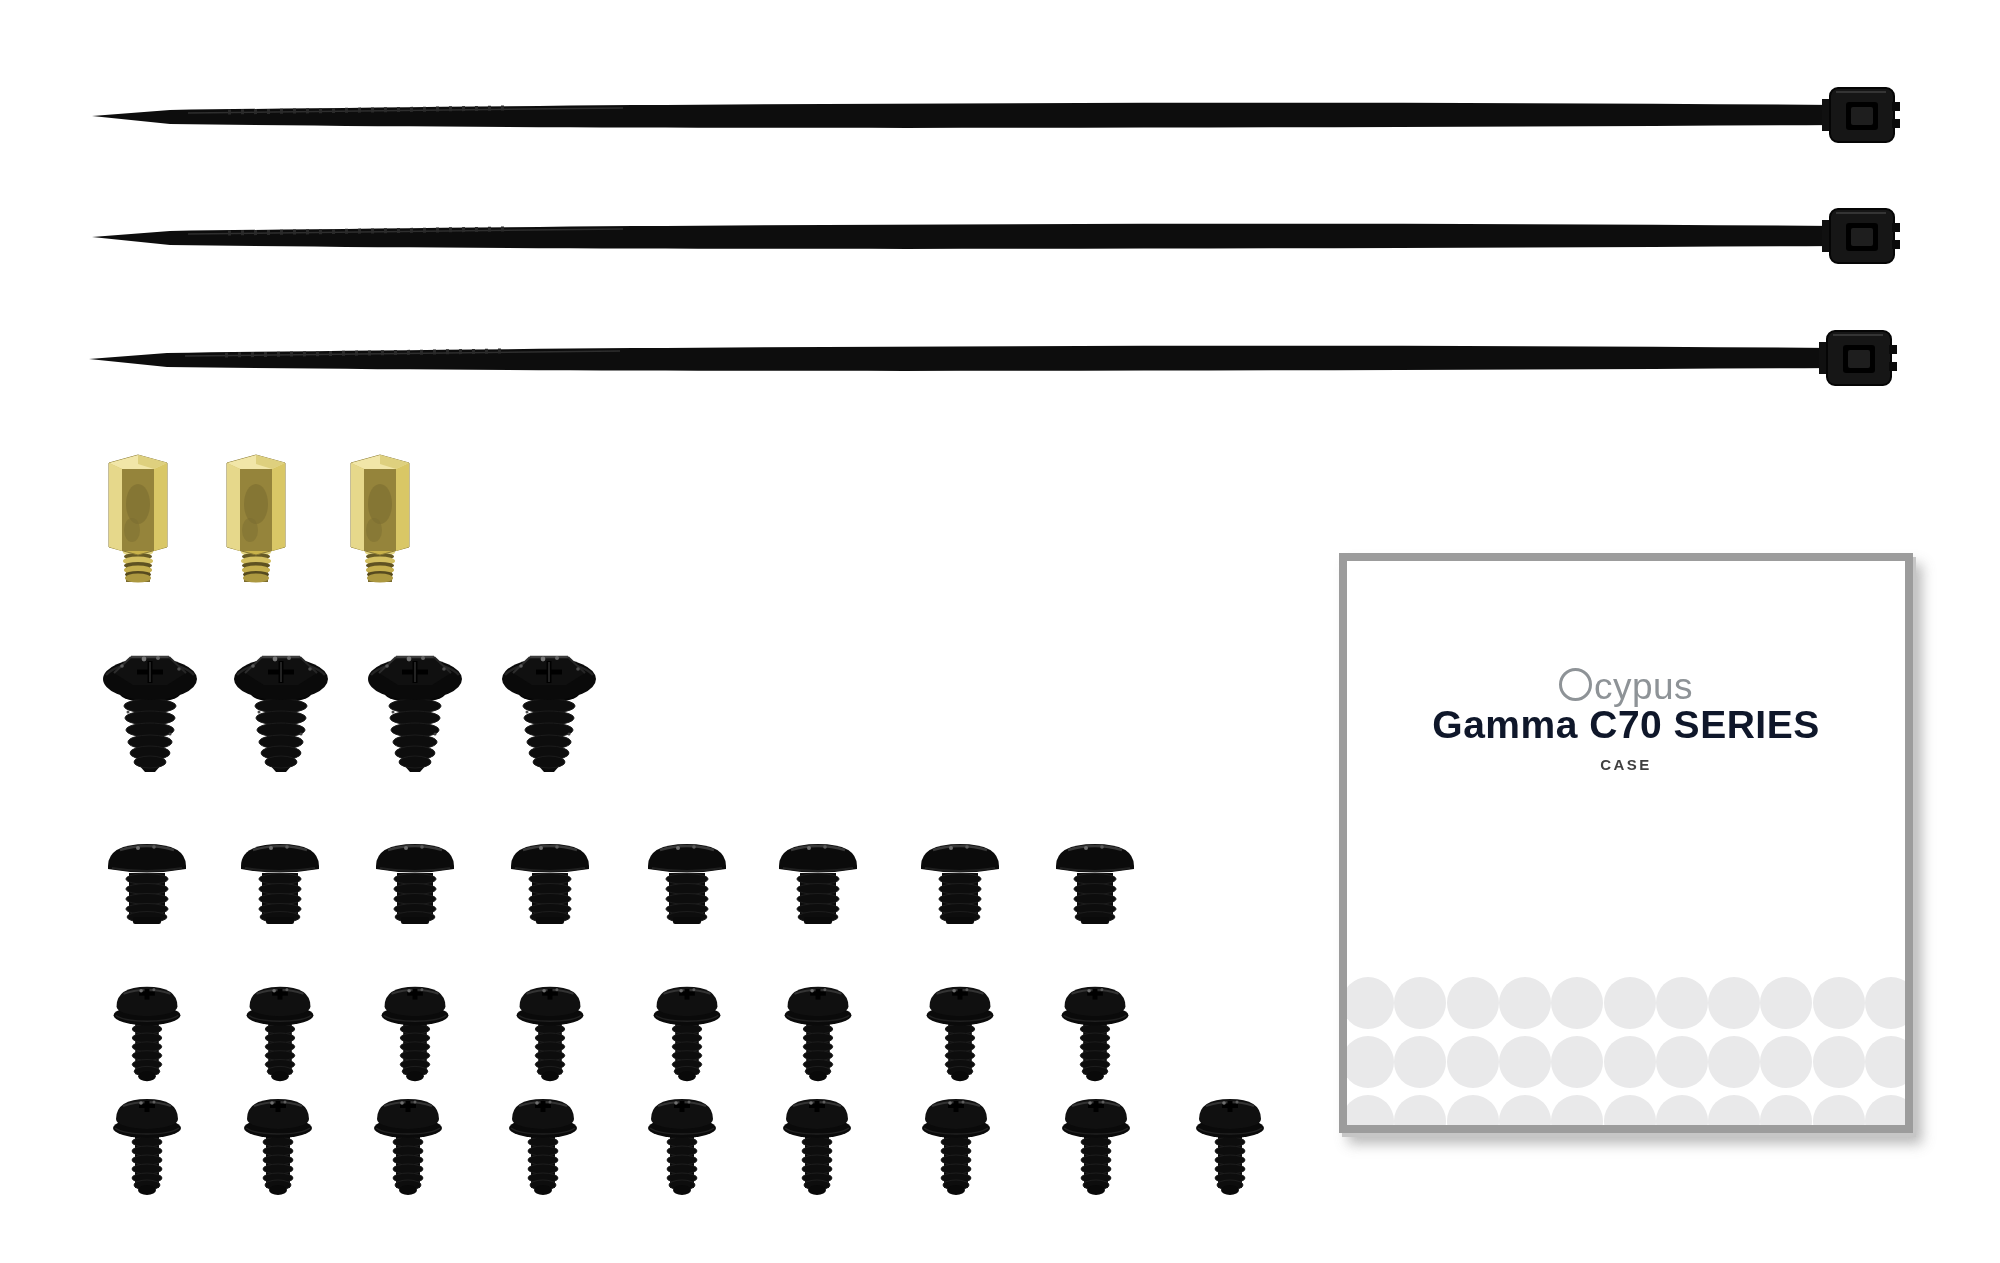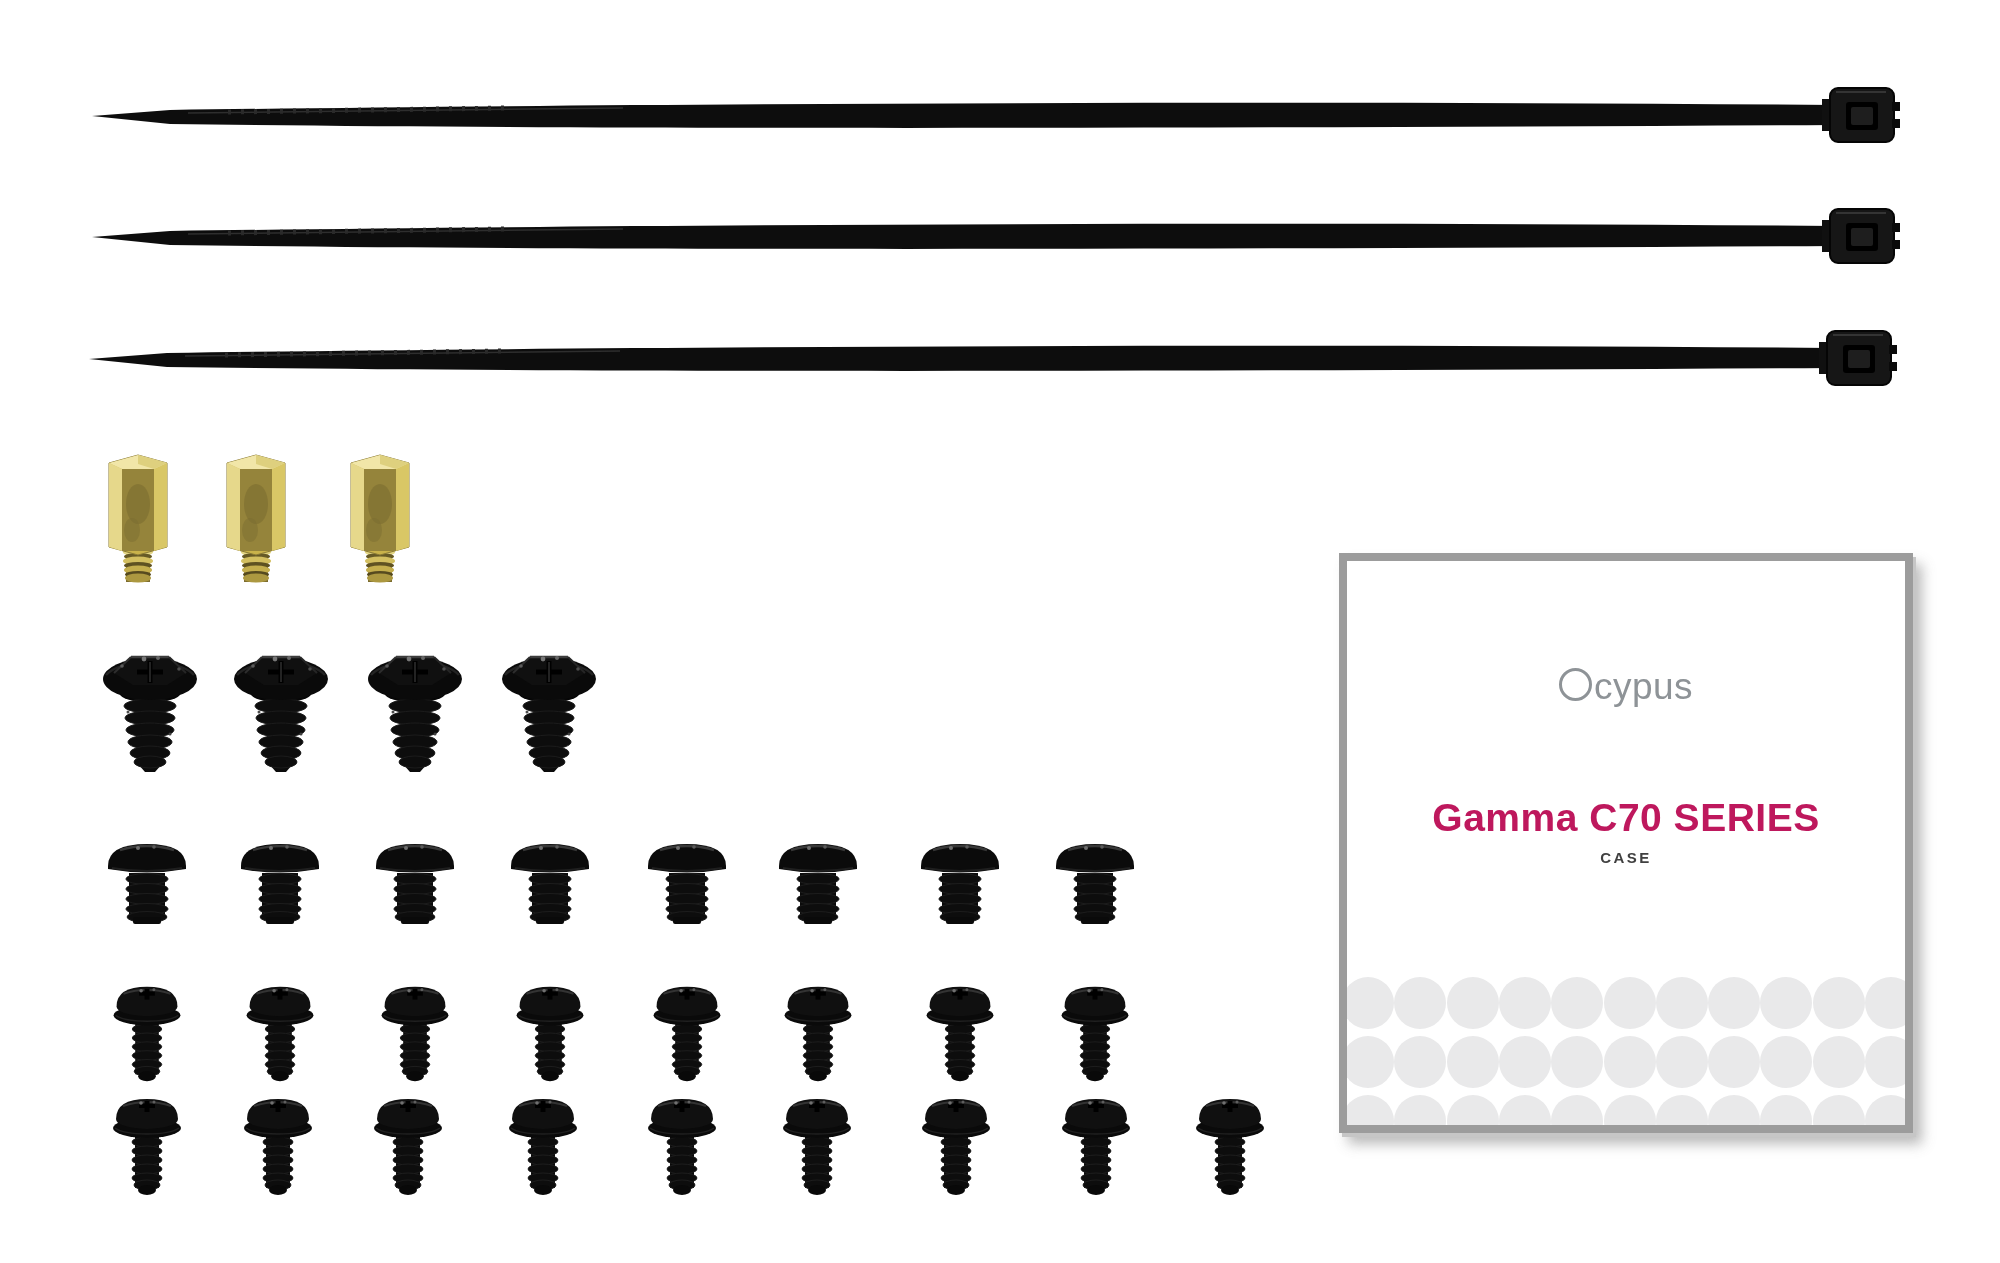--- a/index.html
+++ b/index.html
@@ -47,24 +47,23 @@
     display: inline-block;
     flex: 0 0 auto;
   }
   .logo-text {
     font-size: 37px;
     letter-spacing: 0.5px;
     line-height: 1;
     padding-top: 4px;
   }
   .title {
-    margin-top: 93px;
     font-size: 39px;
     font-weight: bold;
-    color: #be185d;
+    color: #0f172a;
     letter-spacing: 0.5px;
     line-height: 1.05;
   }
   .subtitle {
     margin-top: 10px;
     font-size: 15px;
     font-weight: bold;
     color: #404040;
     letter-spacing: 2.5px;
   }

